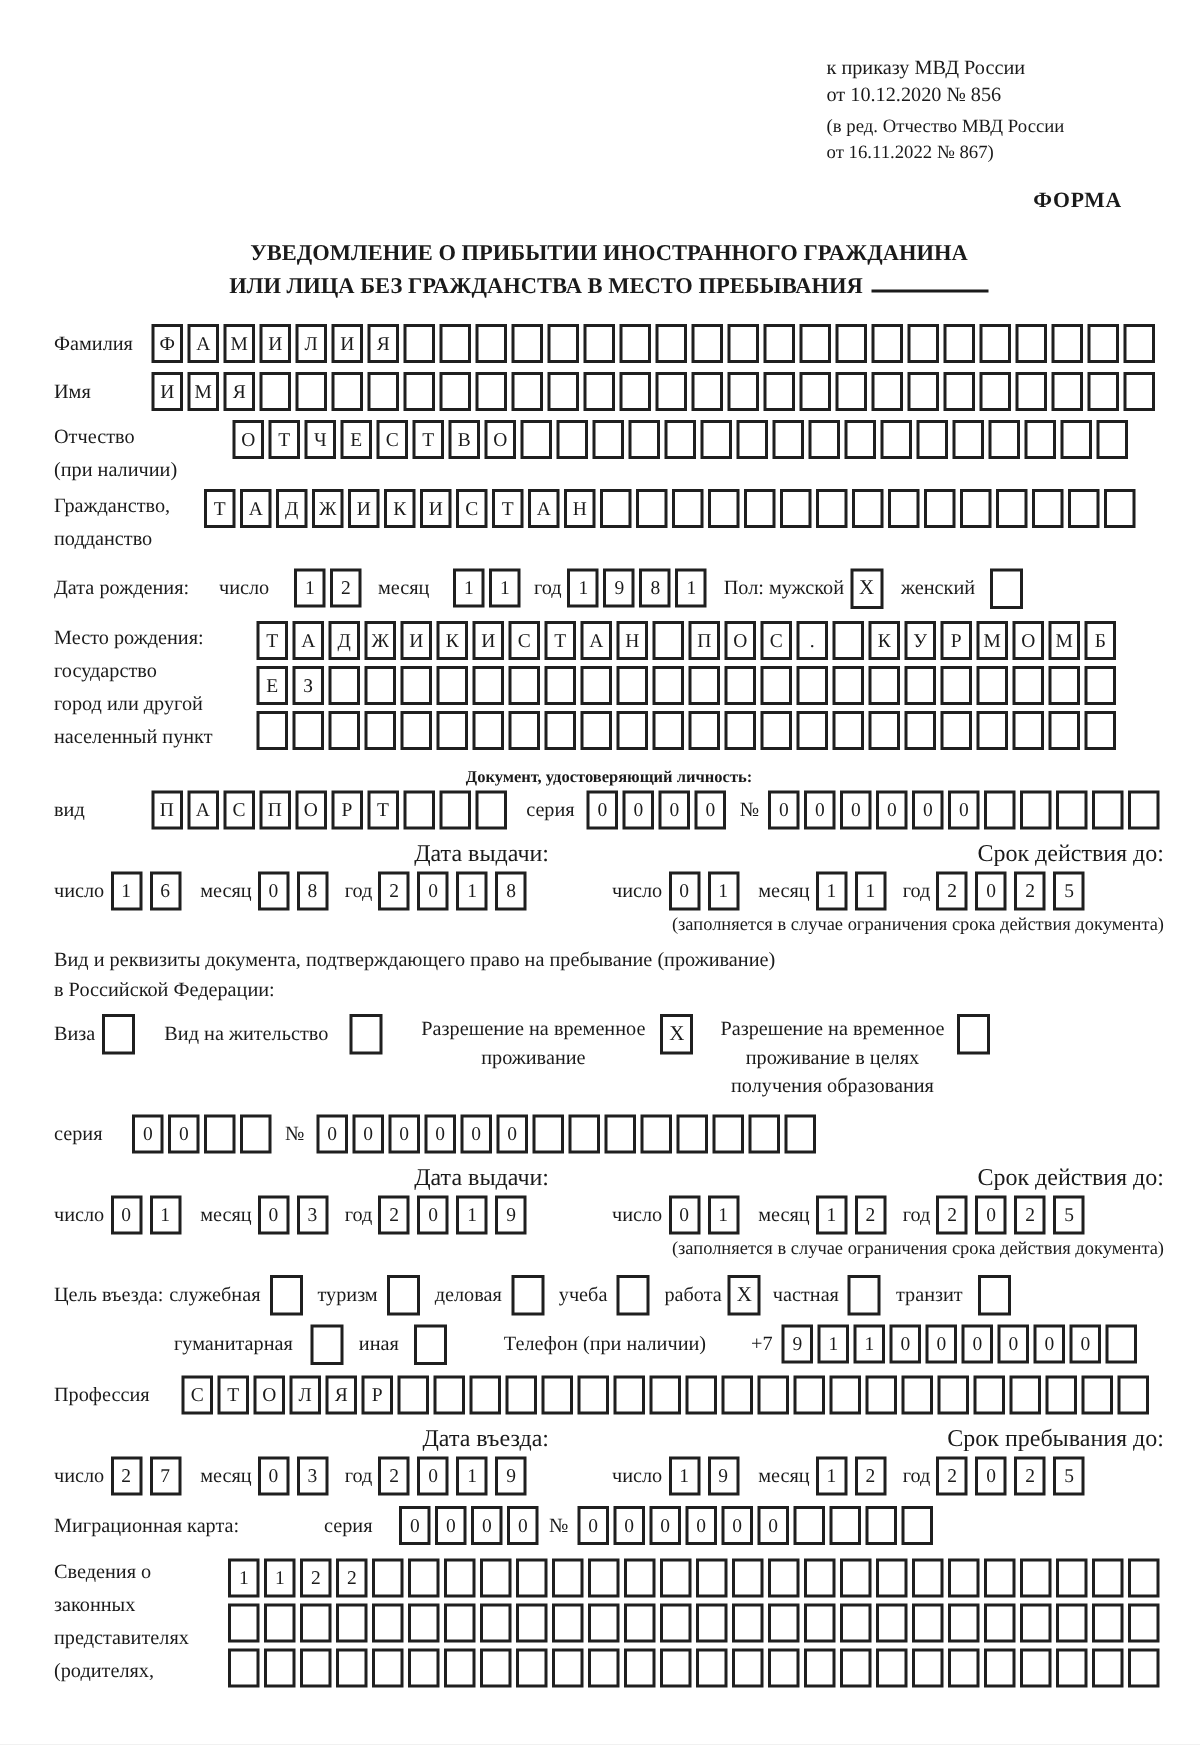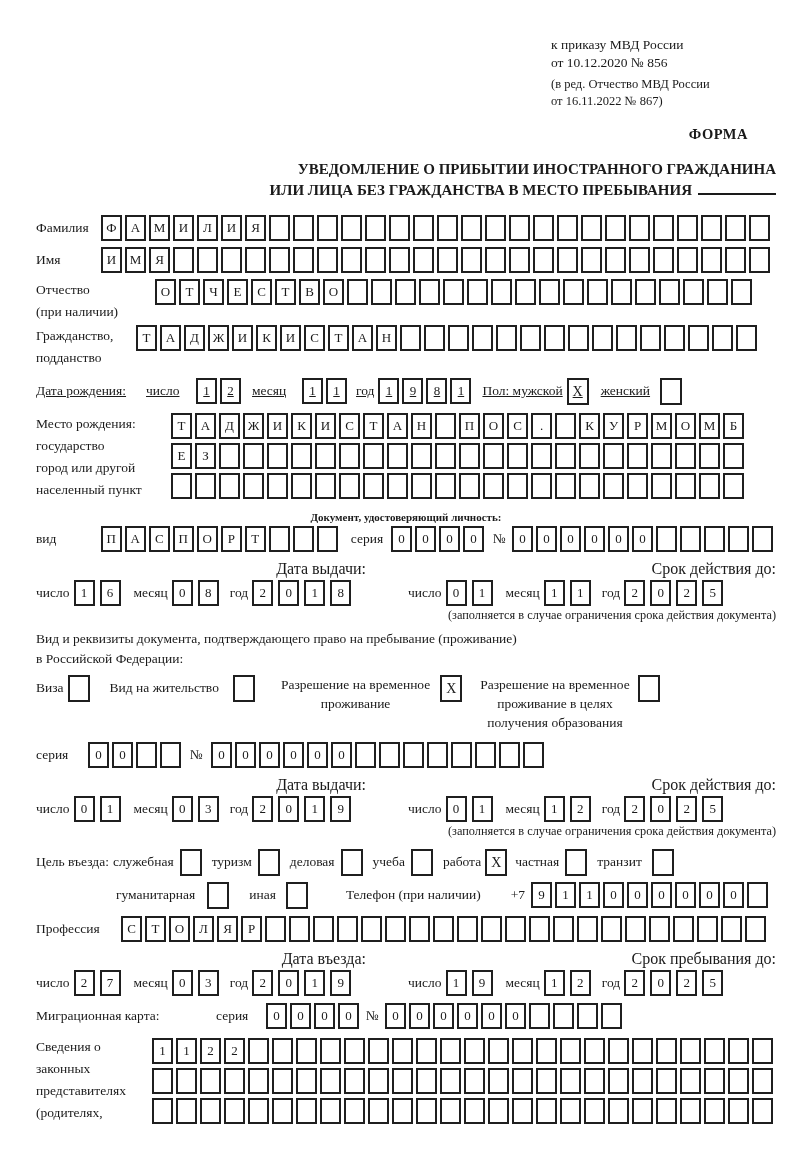--- a/index.html
+++ b/index.html
@@ -14,21 +14,21 @@
     font-size:13.5px;
     padding:36px 24px 20px 36px;
     box-sizing:border-box;
     overflow:hidden;
   }
   
   .hdr { width:215px; margin-left:auto; margin-right:10px; line-height:18px; font-size:13.5px; }
   .hdr .sub { font-size:12.5px; margin-top:4px; line-height:17px; }
   .forma { text-align:right; font-weight:bold; font-size:14.5px; letter-spacing:.5px; margin:16px 28px 0 0; }
   
-  .title { text-align:right; font-weight:bold; font-size:15px; line-height:21px; margin-top:16px; }
+  .title { text-align:center; font-weight:bold; font-size:15px; line-height:21px; margin-top:16px; }
   .blankline { display:inline-block; width:78px; border-bottom:2px solid #1a1a1a; height:13px; margin-left:6px; }
   .sect { font-weight:bold; font-size:13.8px; margin-top:20px; text-align:center; }
   
   .row { display:flex; align-items:flex-start; margin-top:6px; }
   .lbl { line-height:26px; white-space:nowrap; }
   .lbl-col { line-height:22px; }
   .cells { display:flex; flex-wrap:nowrap; }
   .cell {
     display:inline-block; width:17px; height:22px;
     border:2px solid #1f1f1f; margin-right:3px;
@@ -220,21 +220,21 @@
         <span class="cell"></span>
         <span class="cell"></span>
         <span class="cell"></span>
         <span class="cell"></span>
         <span class="cell"></span>
         <span class="cell"></span>
         <span class="cell"></span>
       </span>
   </div>
 
-  <div class="row" style="margin-top:9px;text-decoration:underline;">
+  <div class="row" style="margin-top:9px;">
     <span class="lbl" style="width:110px;">Дата рождения:</span>
     <span class="lbl" style="width:50px;">число</span>
     <span class="cells">
         <span class="cell">1</span>
         <span class="cell">2</span>
       </span>
     <span class="lbl" style="width:50px; margin-left:8px;">месяц</span>
     <span class="cells">
         <span class="cell">1</span>
         <span class="cell">1</span>
@@ -563,21 +563,21 @@
       <span class="lbl">транзит</span>
       <span class="chk" style="margin-left:8px;"></span>
     </span>
   </div>
 
   <div class="purpose" style="margin-top:6px; padding-left:80px;">
     <span class="p-item">
       <span class="lbl">гуманитарная</span>
       <span class="chk" style="margin-left:10px;"></span>
     </span>
-    <span class="p-item" style="margin-left:10px;">
+    <span class="p-item" style="">
       <span class="lbl">иная</span>
       <span class="chk" style="margin-left:8px;"></span>
     </span>
     <span class="lbl" style="margin-left:28px;">Телефон (при наличии)</span>
     <span class="lbl" style="margin-left:30px; margin-right:6px;">+7</span>
     <span class="cells phone-cells">
         <span class="cell">9</span>
         <span class="cell">1</span>
         <span class="cell">1</span>
         <span class="cell">0</span>

